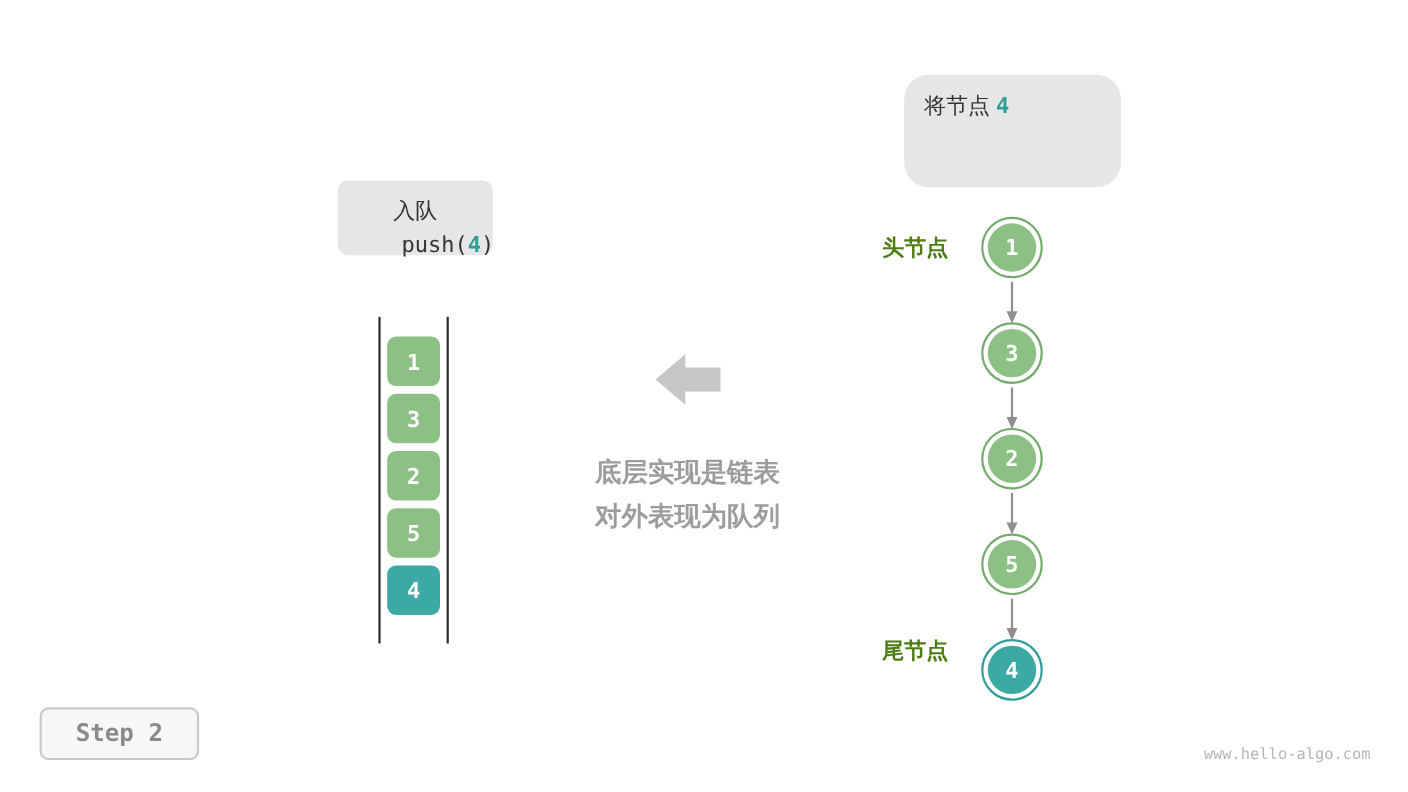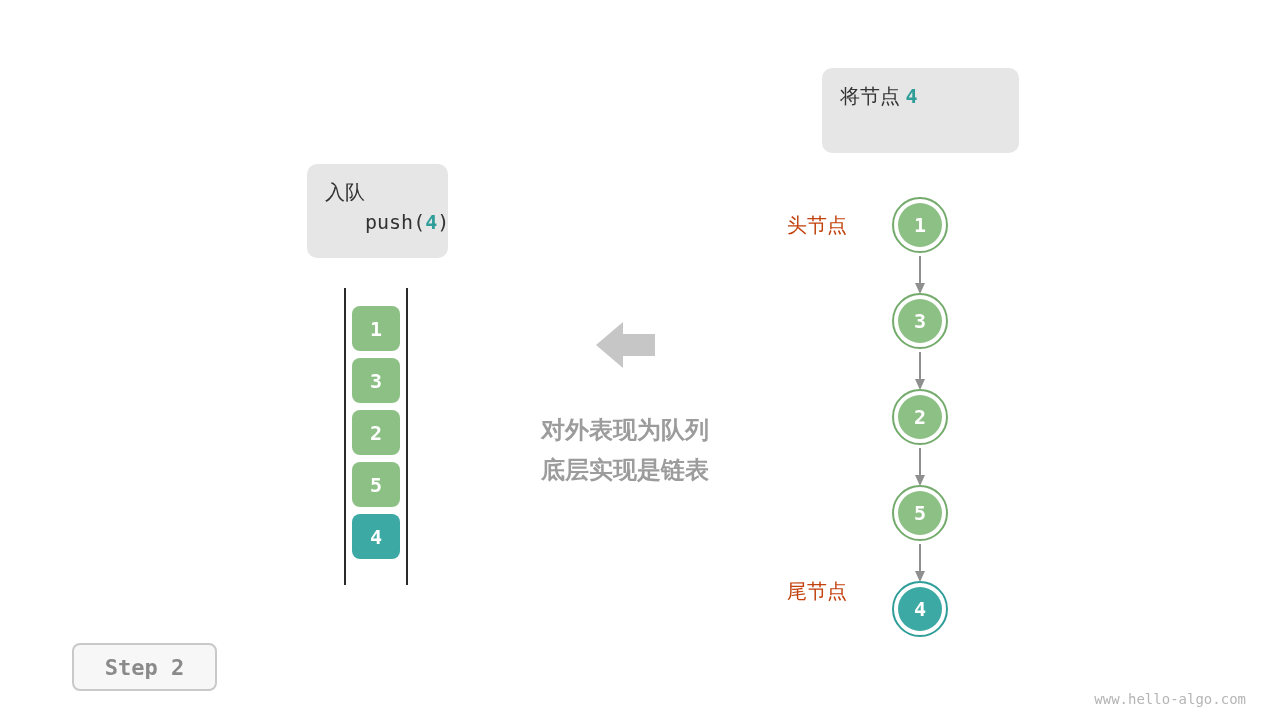--- a/index.html
+++ b/index.html
@@ -26,22 +26,22 @@
   }
   .note-box .code, .code {
     font-family: "DejaVu Sans Mono", monospace;
     margin-left: 40px;
   }
   .accent-num {
     color: #2f9e99;
     font-weight: bold;
     font-family: "DejaVu Sans Mono", monospace;
   }
-  #annotation-box { left: 822px; top: 68px; width: 197px; height: 85px; }
-  #operation-box  { left: 307px; top: 164px; width: 141px; height: 94px; }
+  #annotation-box { left: 822px; top: 68px; width: 197px; height: 102px; border-radius: 22px; }
+  #operation-box  { left: 307px; top: 164px; width: 141px; height: 68px; text-align: center; }
 
   
   .queue-wrap {
     position: absolute;
     left: 344px; top: 288px;
     width: 64px; height: 297px;
     border-left: 2px solid #2b2b2b;
     border-right: 2px solid #2b2b2b;
   }
   .queue-cells {
@@ -100,52 +100,50 @@
   }
   .ll-node.teal { border-color: #2f9e99; }
   .ll-node.teal .inner { background: #3ca9a4; }
 
   .ll-arrow { position: absolute; left: 914px; width: 12px; height: 38px; }
 
   .ll-label {
     position: absolute;
     width: 90px;
     right: 418px; 
-    text-align: center;
-    font-size: 20px;
-    font-weight: normal;
-    color: #c2410c;
+    text-align: right;
+    font-size: 20px;
+    font-weight: bold;
+    color: #4d7c0f;
   }
   #head-label { left: 772px; top: 212px; }
   #tail-label { left: 772px; top: 578px; }
 
   
   .step-box {
     position: absolute;
     left: 36px; top: 643px;
     width: 145px; height: 48px;
     background: #f7f7f7;
     border: 2px solid #c9c9c9;
     border-radius: 8px;
     display: flex; align-items: center; justify-content: center;
     font-family: "DejaVu Sans Mono", monospace;
     font-weight: bold;
     font-size: 22px;
     color: #8a8a8a;
-    margin-left: 36px;
   }
 
   
   .watermark {
     position: absolute;
     right: 34px; top: 678px;
     font-family: "DejaVu Sans Mono", monospace;
     font-size: 14px;
     color: #b5b5b5;
-    margin-top: 13px;
   }
 </style>
 </head>
 <body>
 
 <div class="canvas">
 
   <div class="note-box" id="annotation-box">
     <div><span>将节点 </span><span class="accent-num">4</span></div>
   </div>
@@ -165,22 +163,22 @@
     </div>
   </div>
 
   <div class="big-arrow">
     <svg width="60" height="46" viewBox="0 0 60 46">
       <polygon points="0,23 27,0 27,12 59,12 59,34 27,34 27,46" fill="#c6c6c6"></polygon>
     </svg>
   </div>
 
   <div class="caption">
+    <div>底层实现是链表</div>
     <div>对外表现为队列</div>
-    <div>底层实现是链表</div>
   </div>
 
   <div class="ll-label" id="head-label">头节点</div>
   <div class="ll-label" id="tail-label">尾节点</div>
 
   <div class="ll-node" style="top:197px">
     <div class="inner">1</div>
   </div>
   <div class="ll-node" style="top:293px">
     <div class="inner">3</div>

